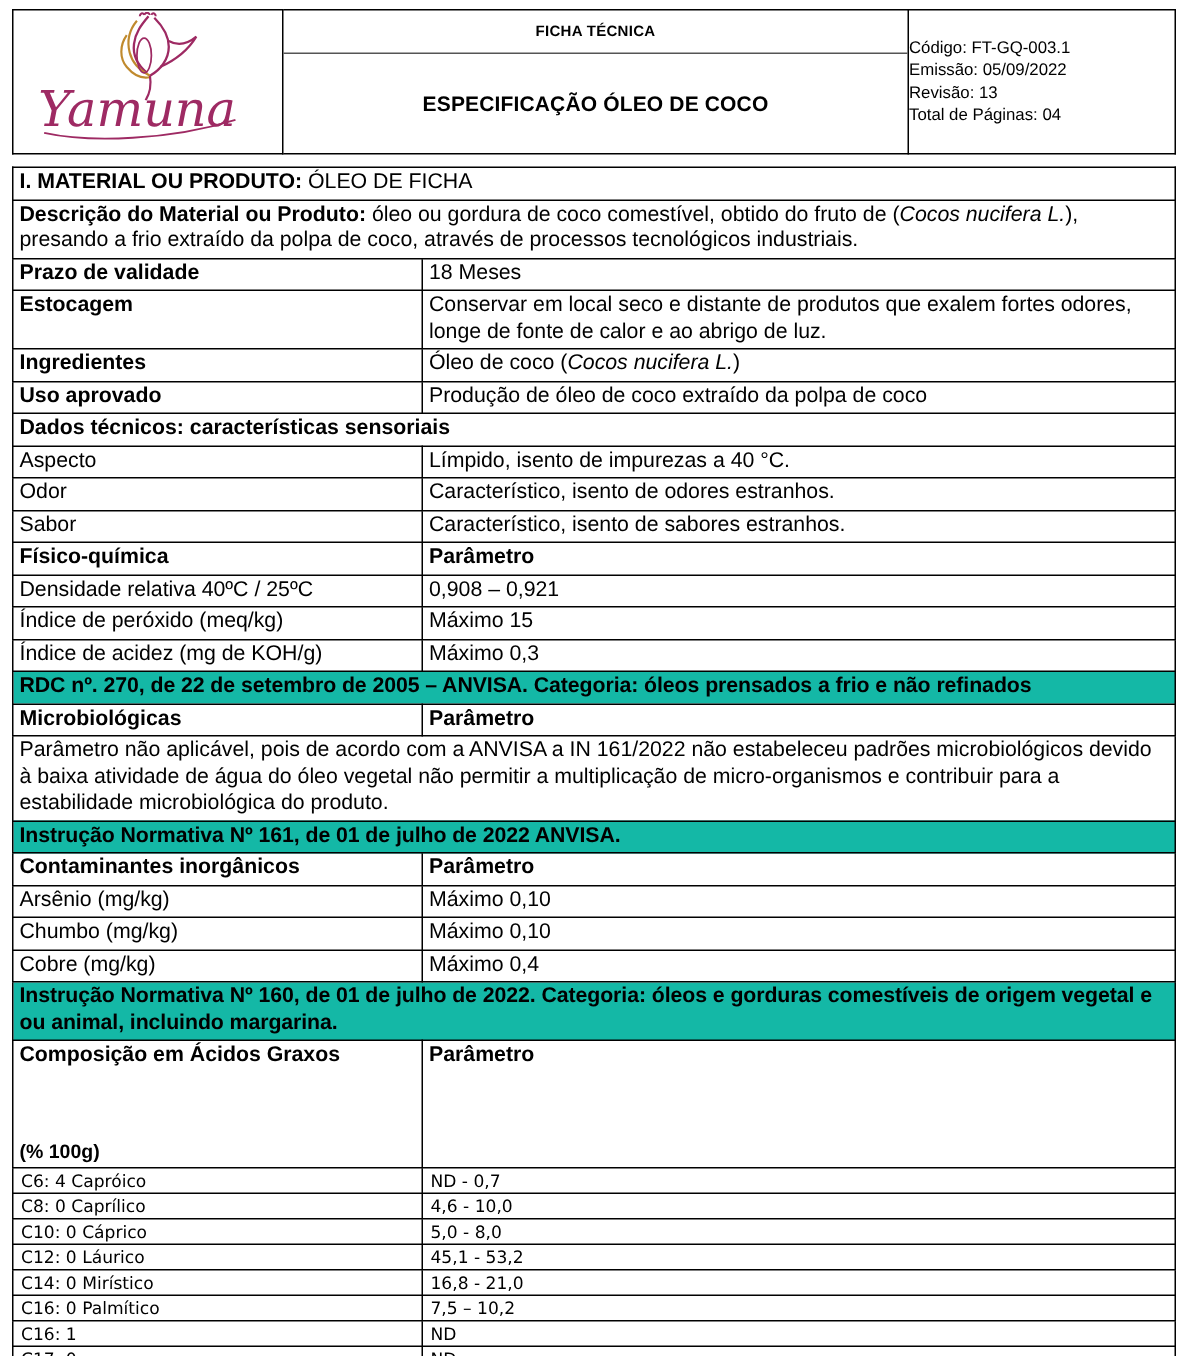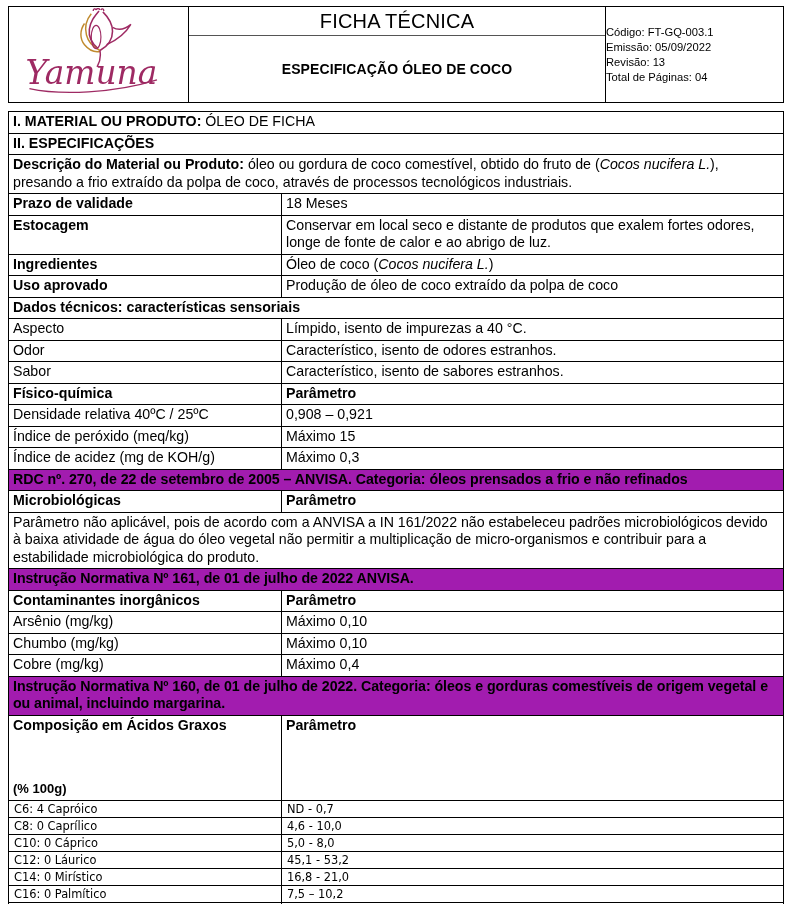--- a/index.html
+++ b/index.html
@@ -40,21 +40,21 @@
     align-items: center; justify-content: center;
     height: 94px;
   }
   .logo-mark { display: block; }
   .logo-word { display: block; margin-top: -20px; }
 
   .hdr-title-inner { display: flex; flex-direction: column; height: 94px; }
   .hdr-t1 {
     flex: 0 0 28px;
     display: flex; align-items: center; justify-content: center;
-    font-weight: normal; font-size: 20px;
+    font-weight: bold; font-size: 10px;
     border-bottom: 1.5px solid #555;
     letter-spacing: .2px;
   }
   .hdr-t2 {
     flex: 1 1 auto;
     display: flex; align-items: center; justify-content: center;
     font-weight: bold; font-size: 14px;
     letter-spacing: .1px;
   }
   .meta-line { font-size: 11.2px; line-height: 15px; white-space: nowrap; }
@@ -79,21 +79,21 @@
   td.lbl-b   { font-weight: bold; }
   td.lbl     { font-weight: normal; }
   td.val     { font-weight: normal; }
   td.val-b   { font-weight: bold; }
   td.sectionrow { font-weight: bold; }
   td.desc { font-weight: normal; }
   td.desc b { font-weight: bold; }
   i, em { font-style: italic; }
 
   td.note {
-    background: #a21caf;
+    background: #14b8a6;
     font-size: 10.2px;
     line-height: 13px;
     font-weight: bold;
     padding: 1px 4px 1px 8px;
     letter-spacing: -0.05px;
   }
 
   
   table.spec td.fa {
     font-size: 11.4px;
@@ -157,23 +157,20 @@
     <colgroup>
         <col class="c-label">
         <col class="c-value">
       </colgroup>
 
     <tbody>
         <tr>
       <td colspan="2" class="sectionrow"><b>I. MATERIAL OU PRODUTO:</b><span style="font-weight:normal"> ÓLEO DE FICHA</span></td>
     </tr>
 
-    <tr>
-      <td colspan="2" class="sectionrow">II. ESPECIFICAÇÕES</td>
-    </tr>
 
     <tr>
       <td colspan="2" class="desc"><b>Descrição do Material ou Produto:</b><span> óleo ou gordura de coco comestível, obtido do fruto de (</span><i>Cocos nucifera L.</i><span>), presando a frio extraído da polpa de coco, através de processos tecnológicos industriais.</span></td>
     </tr>
 
     <tr>
       <td class="lbl-b">Prazo de validade</td>
       <td class="val">18 Meses</td>
     </tr>
 

